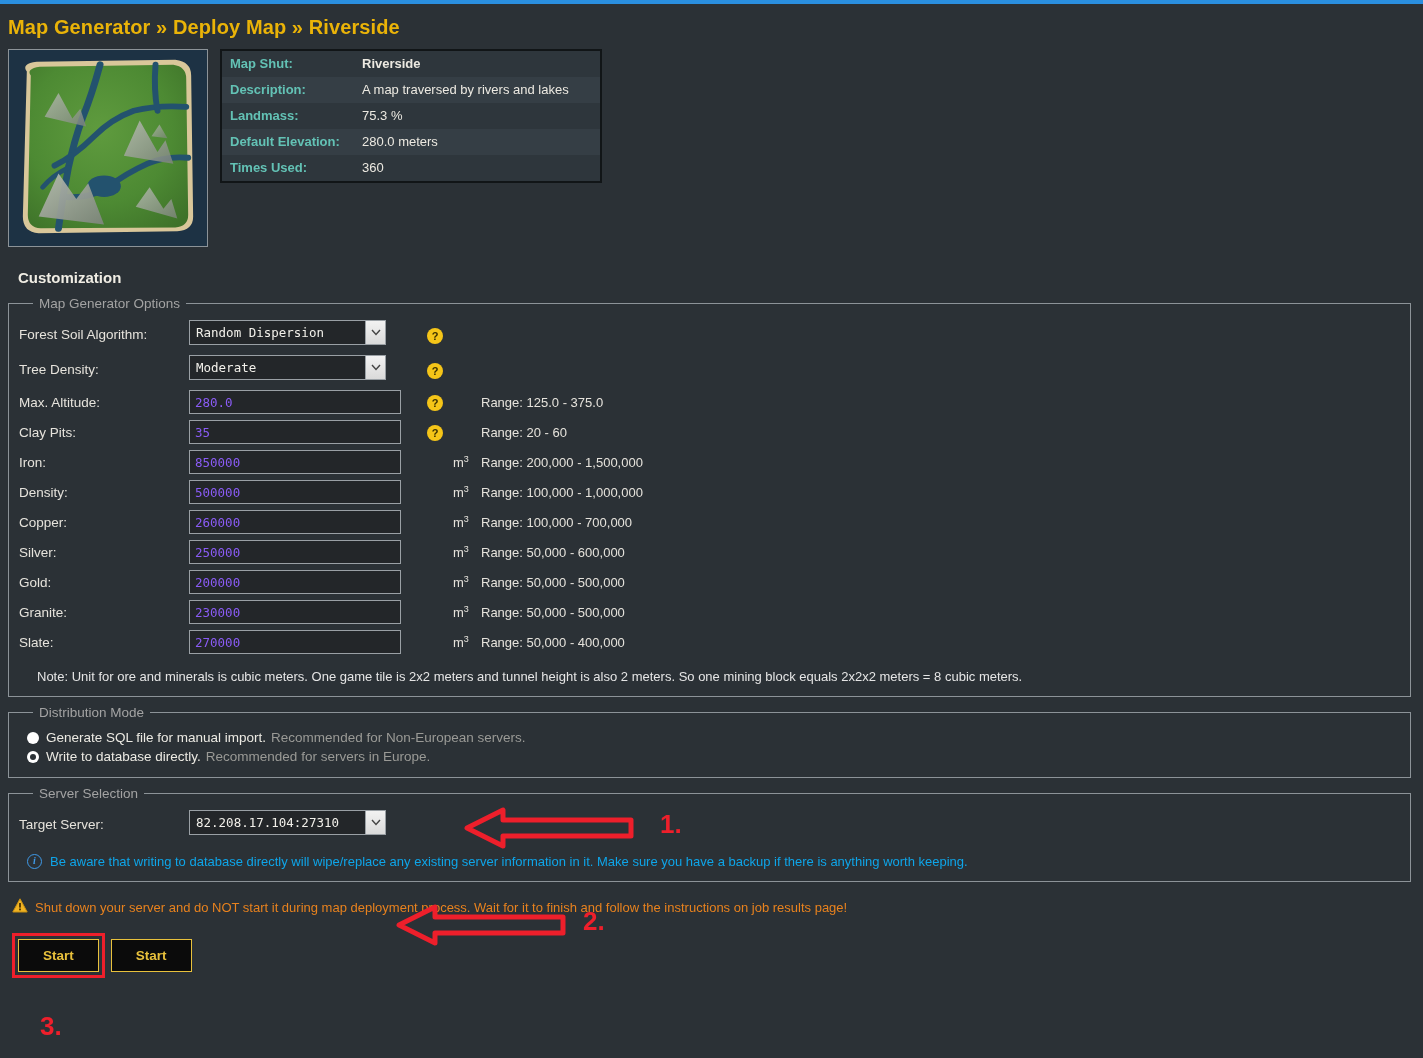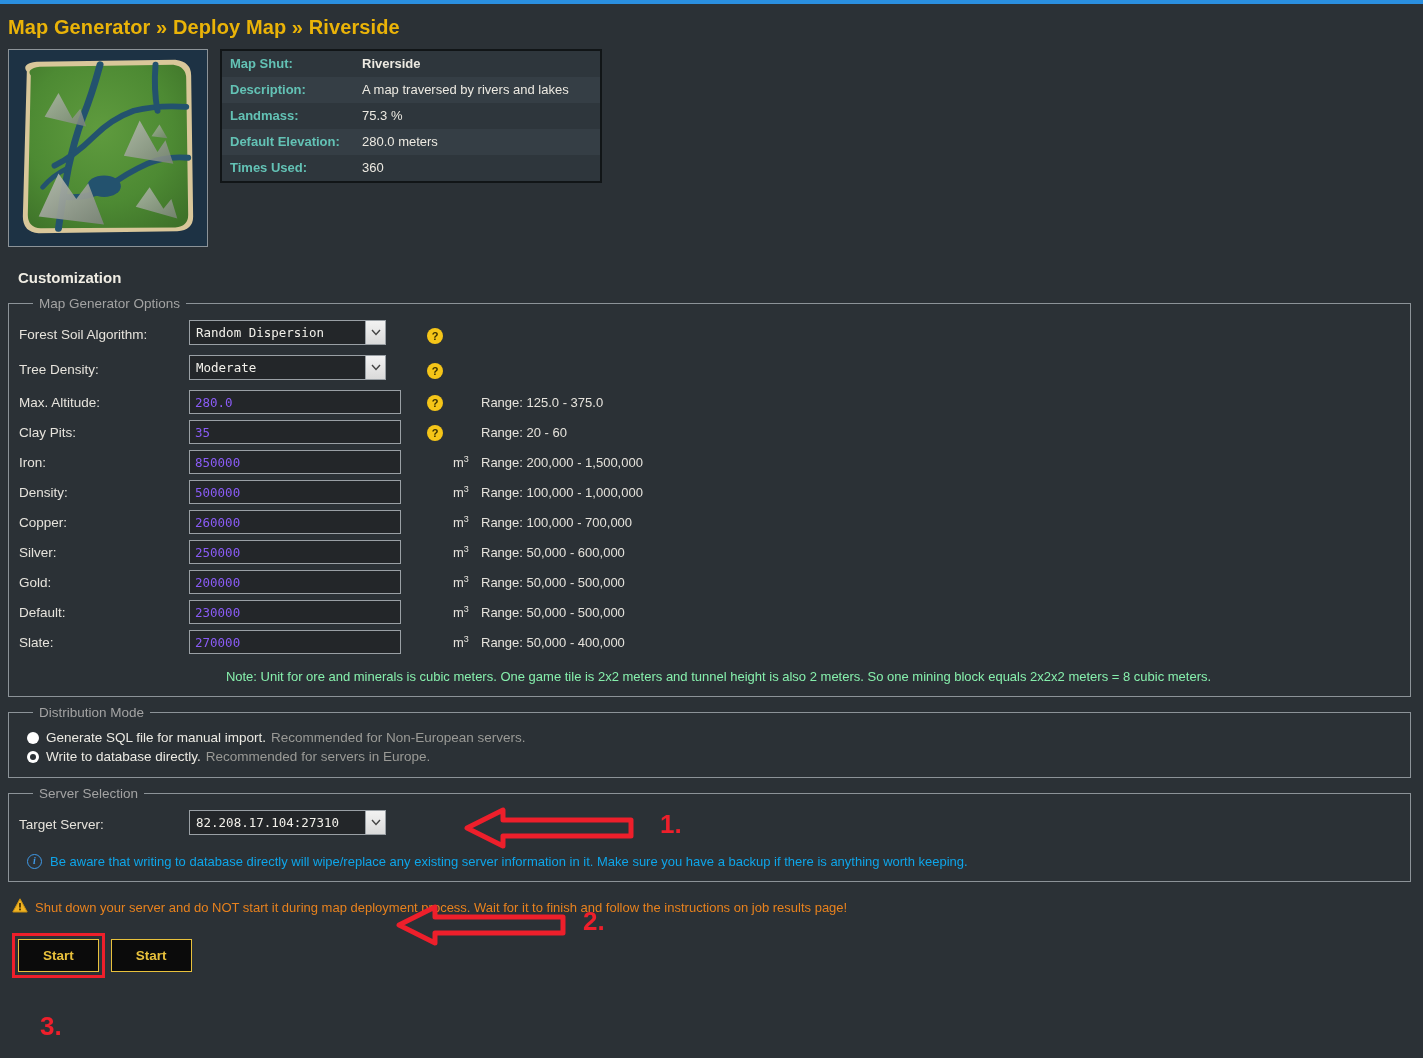--- a/index.html
+++ b/index.html
@@ -95,21 +95,21 @@
 
   .qmark {
     display: inline-block; width: 16px; height: 16px; border-radius: 50%;
     background: #f5c518; color: #3a3000;
     font-size: 11px; font-weight: bold; line-height: 16px; text-align: center;
     font-family: "Liberation Sans", sans-serif;
   }
   sup.cube { font-size: 9px; }
 
   p.note {
-    color: #86efac; font-size: 13px; margin: 12px 0 2px 18px; text-align: center;
+    color: #e5e5e5; font-size: 13px; margin: 12px 0 2px 18px;
   }
 
   
   .radio-row { display: flex; align-items: center; margin: 4px 0 3px 8px; font-size: 13.5px; }
   .radio {
     width: 12px; height: 12px; border-radius: 50%;
     background: #ffffff; margin-right: 7px; flex: 0 0 auto;
     display: inline-block; position: relative;
   }
   .radio.checked { background: #ffffff; }
@@ -321,21 +321,21 @@
 
         <tr>
           <td class="lbl">Gold:</td>
           <td class="ctl"><input class="txt" type="text" value="200000" style=""></td>
           <td class="hlp"></td>
           <td class="unit"><span>m</span><sup class="cube">3</sup></td>
           <td class="rng">Range: 50,000 - 500,000</td>
         </tr>
 
         <tr>
-          <td class="lbl">Default:</td>
+          <td class="lbl">Granite:</td>
           <td class="ctl"><input class="txt" type="text" value="230000" style=""></td>
           <td class="hlp"></td>
           <td class="unit"><span>m</span><sup class="cube">3</sup></td>
           <td class="rng">Range: 50,000 - 500,000</td>
         </tr>
 
         <tr>
           <td class="lbl">Slate:</td>
           <td class="ctl"><input class="txt" type="text" value="270000" style=""></td>
           <td class="hlp"></td>

